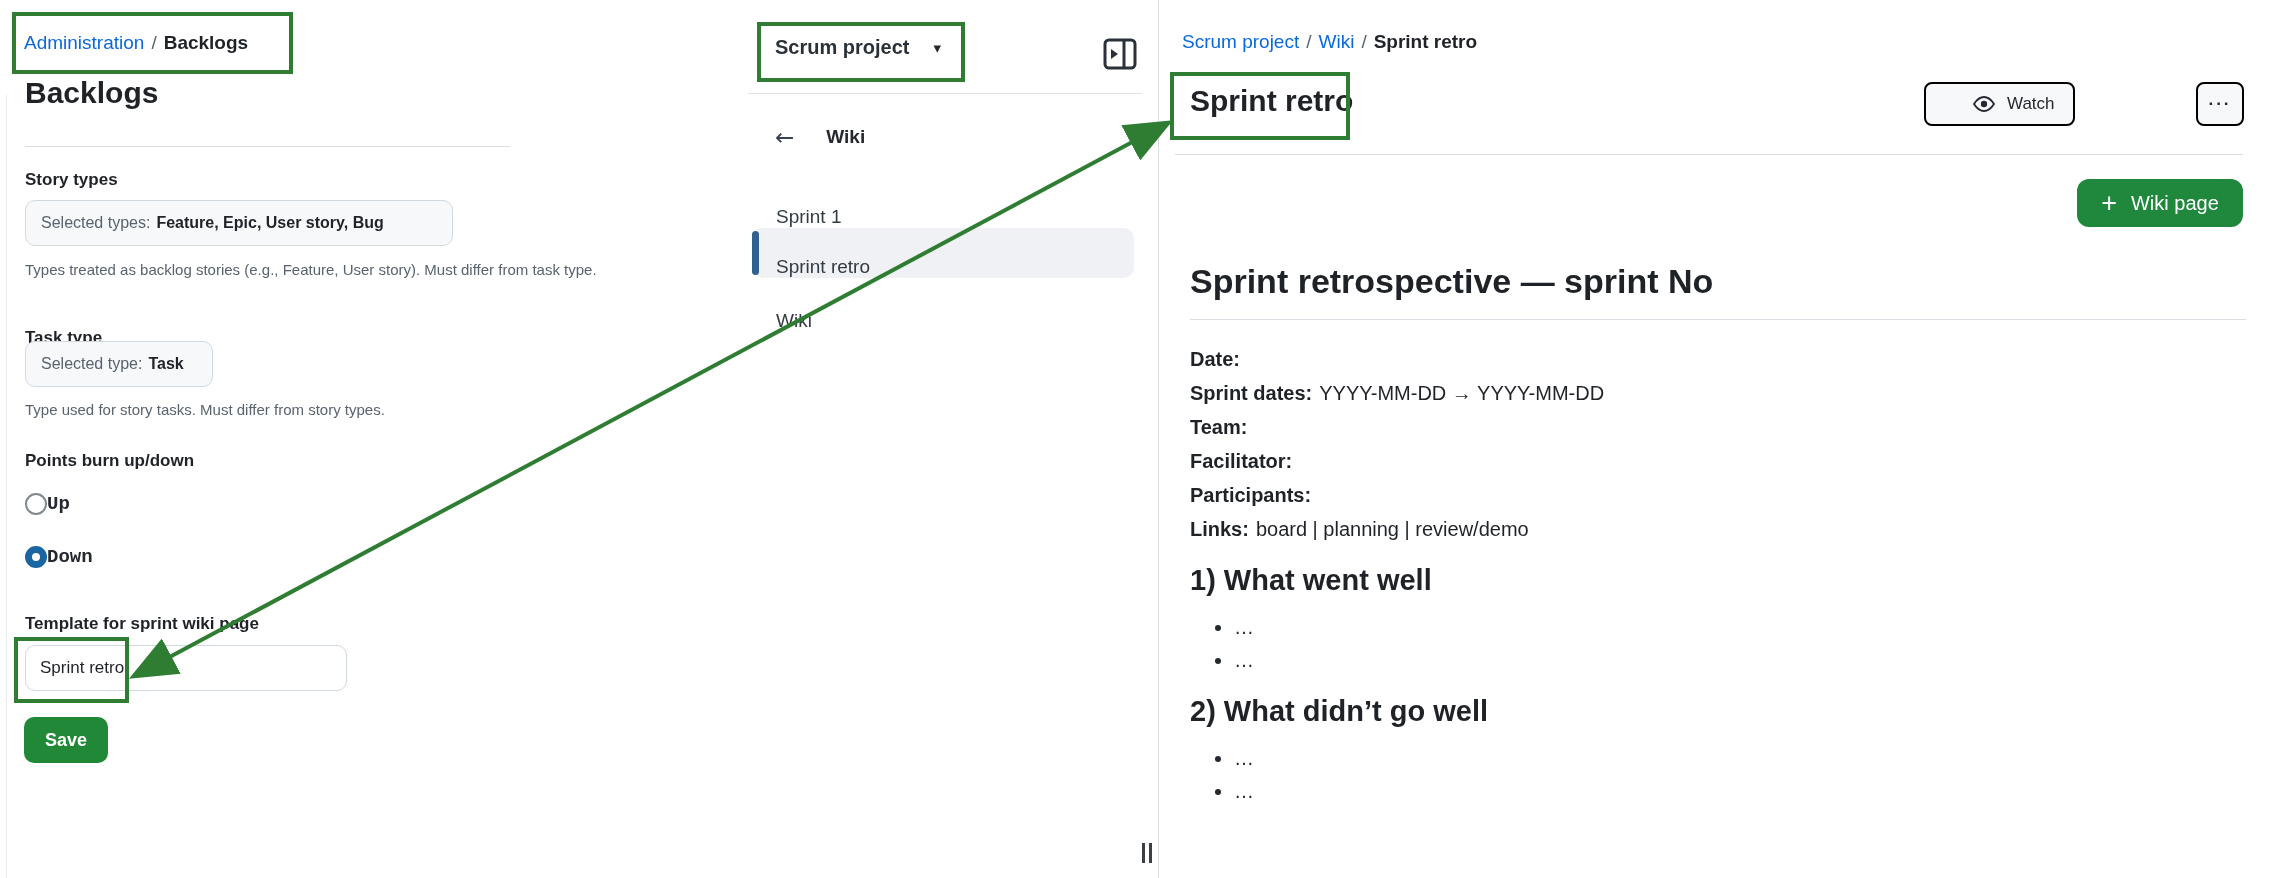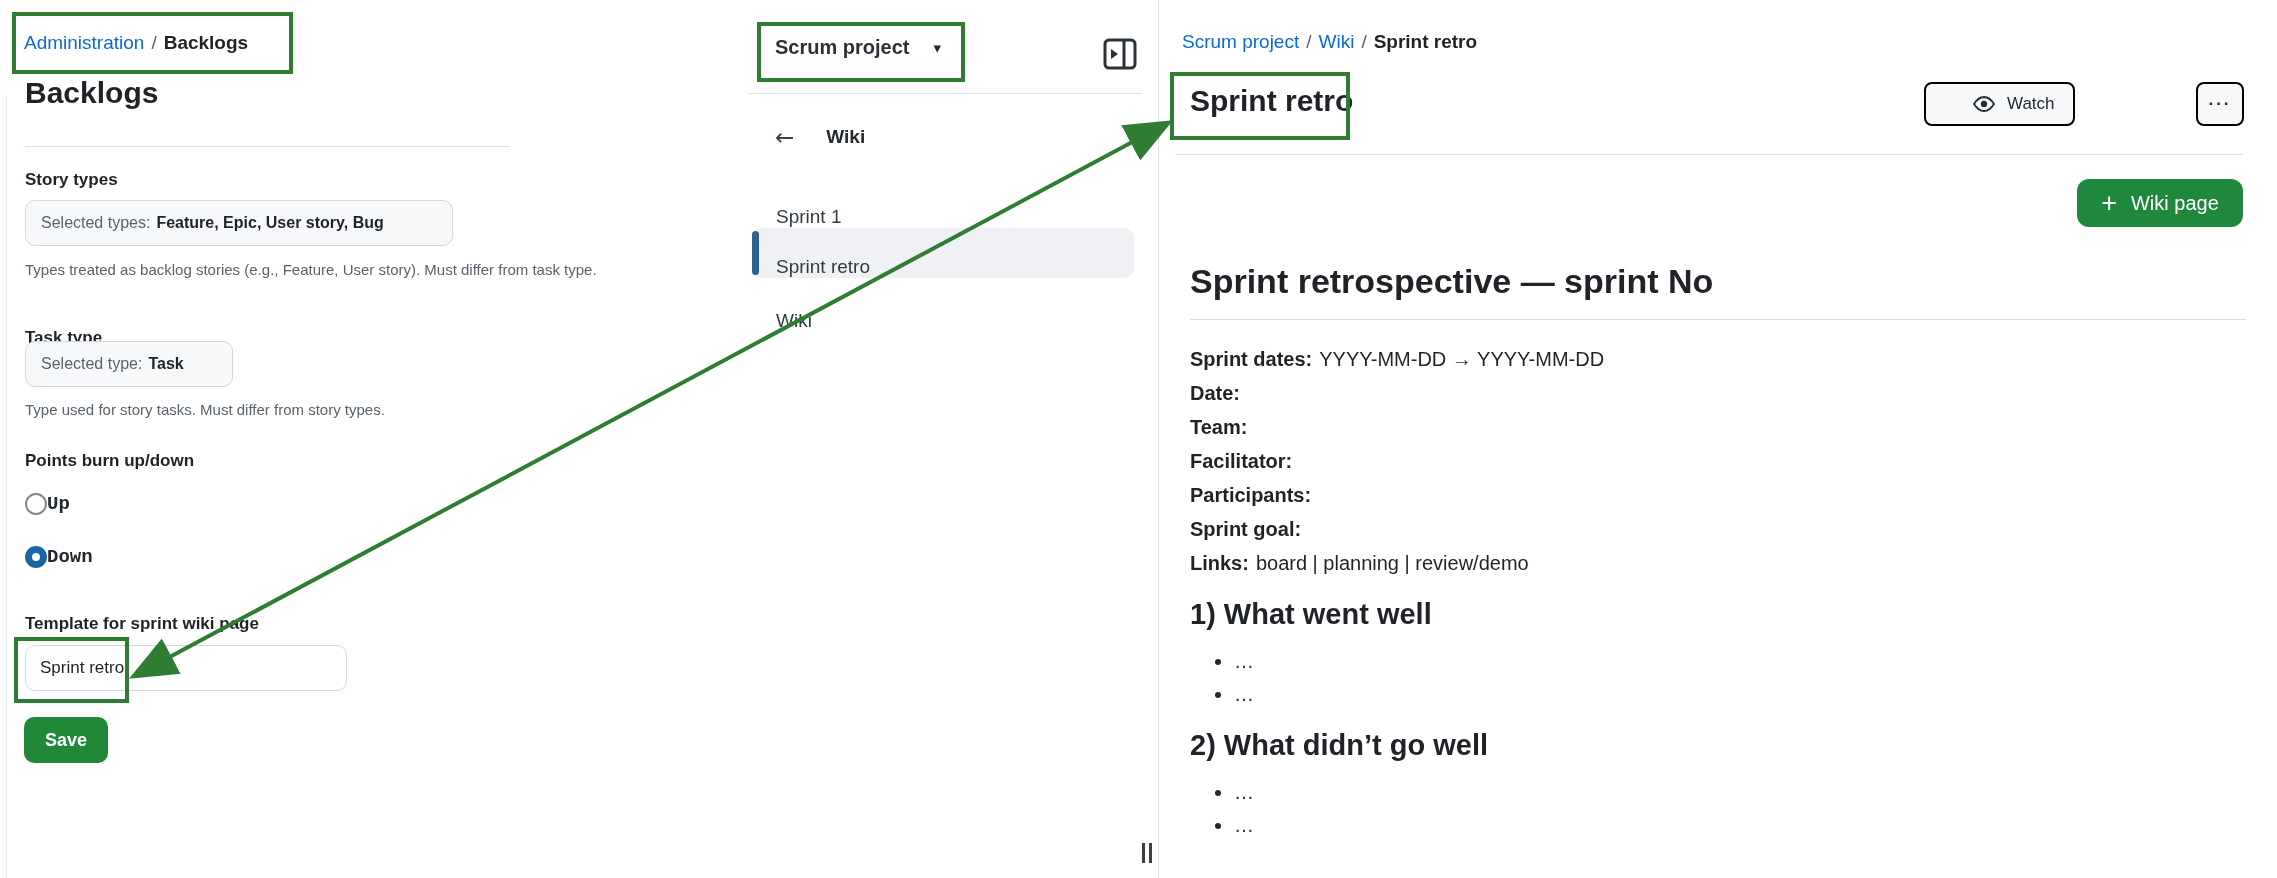--- a/index.html
+++ b/index.html
@@ -112,21 +112,21 @@
   <div class="abs admin-divider"></div>
 
   <div class="abs field-label" style="left:25px; top:170px;">Story types</div>
   <div class="abs chip" style="left:25px; top:200px; width:428px;">
     <span class="prefix">Selected types:</span>
     <span class="val">Feature, Epic, User story, Bug</span>
   </div>
   <div class="abs helper" style="left:25px; top:261px;">Types treated as backlog stories (e.g., Feature, User story). Must differ from task type.</div>
 
   <div class="abs field-label" style="left:25px; top:328px;">Task type</div>
-  <div class="abs chip" style="left:25px; top:341px; width:208px;">
+  <div class="abs chip" style="left:25px; top:341px; width:188px;">
     <span class="prefix">Selected type:</span>
     <span class="val">Task</span>
   </div>
   <div class="abs helper" style="left:25px; top:401px;">Type used for story tasks. Must differ from story types.</div>
 
   <div class="abs field-label" style="left:25px; top:451px;">Points burn up/down</div>
   <div class="abs radio-row" style="left:25px; top:493px;">
     <span class="radio-circle"></span>
     <span class="radio-label">Up</span>
   </div>
@@ -215,26 +215,25 @@
 
   <button class="abs wiki-page-btn">
     <span class="plus">+</span>
     <span>Wiki page</span>
   </button>
 
   <div class="abs wiki-content">
     <h1 class="wiki-h1">Sprint retrospective — sprint No</h1>
 
     <div class="meta">
+      <div class="meta-line"><span class="lbl">Date:</span><span class="v"></span></div>
       <div class="meta-line"><span class="lbl">Sprint dates:</span><span class="v">YYYY-MM-DD → YYYY-MM-DD</span></div>
-      <div class="meta-line"><span class="lbl">Date:</span><span class="v"></span></div>
       <div class="meta-line"><span class="lbl">Team:</span><span class="v"></span></div>
       <div class="meta-line"><span class="lbl">Facilitator:</span><span class="v"></span></div>
       <div class="meta-line"><span class="lbl">Participants:</span><span class="v"></span></div>
-      <div class="meta-line"><span class="lbl">Sprint goal:</span><span class="v"></span></div>
       <div class="meta-line"><span class="lbl">Links:</span><span class="v">board | planning | review/demo</span></div>
     </div>
 
     <h2 class="wiki-h2">1) What went well</h2>
     <ul class="wiki-ul">
       <li>…</li>
       <li>…</li>
     </ul>
 
     <h2 class="wiki-h2">2) What didn’t go well</h2>

